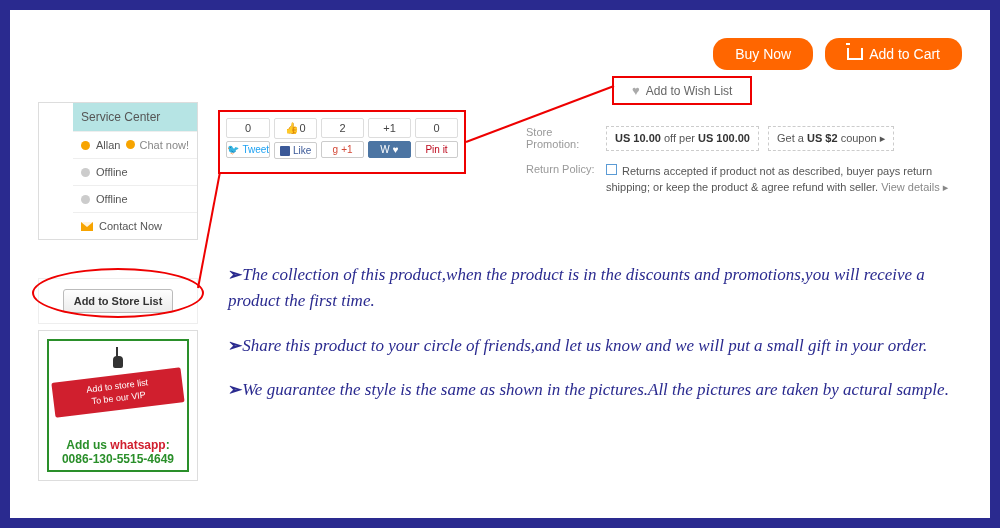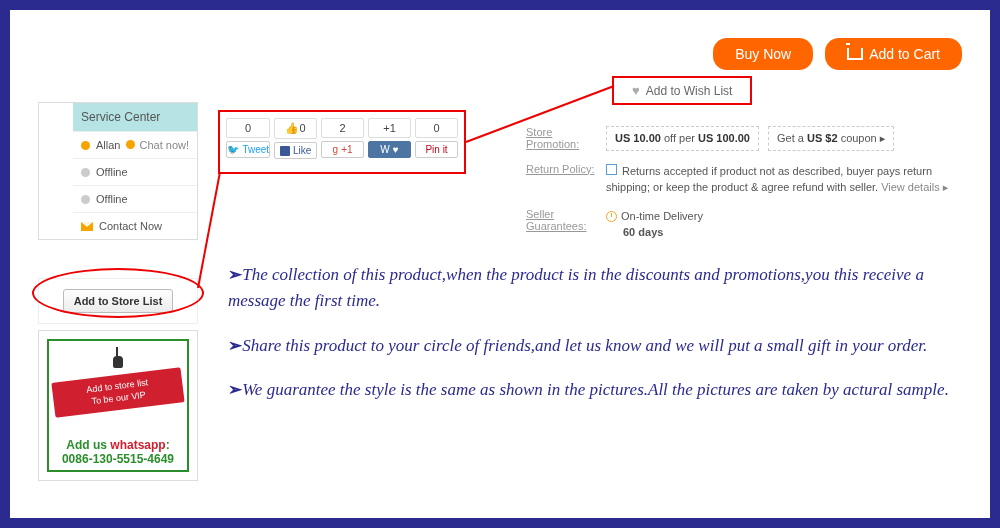--- a/index.html
+++ b/index.html
@@ -36,21 +36,21 @@
 .s-btn.pin { color: #bd081c; }
 .fb-thumb { display:inline-block; width:10px; height:10px; background:#3b5998; border-radius:1px; }
 .top-btns { position: absolute; right: 28px; top: 28px; display: flex; gap: 12px; }
 .buy-btn, .cart-btn { color: #fff; font-weight: normal; font-size: 14px; padding: 8px 22px; border-radius: 14px; display: flex; align-items: center; gap: 6px; background: #f60; }
 .cart-ic { width: 16px; height: 12px; border: 2px solid #fff; border-top: none; position: relative; }
 .cart-ic::before { content:""; position:absolute; top:-5px; left:-3px; width:4px; height:2px; background:#fff; }
 .wish-box { position: absolute; left: 602px; top: 66px; border: 2px solid #e00; padding: 5px 18px; font-size: 12px; color: #666; display: flex; align-items: center; gap: 6px; }
 .heart { color: #aaa; font-size: 13px; }
 .info-tbl { position: absolute; left: 516px; top: 110px; right: 28px; font-size: 11px; color: #666; }
 .info-row { display: flex; padding: 6px 0; }
-.info-lbl { width: 80px; color: #999; text-decoration: underline; }
+.info-lbl { width: 80px; color: #999; }
 .info-val { flex: 1; color: #555; line-height: 1.5; }
 .pill { display: inline-block; border: 1px dashed #ccc; padding: 3px 8px; margin-right: 6px; font-size: 11px; color: #555; }
 .pill b { color: #333; }
 .clock-ic { display: inline-block; width: 11px; height: 11px; border: 1.5px solid #f5a623; border-radius: 50%; vertical-align: middle; margin-right: 4px; position: relative; }
 .clock-ic::after { content:""; position:absolute; left:4px; top:1px; width:1px; height:4px; background:#f5a623; }
 .ret-ic { display:inline-block; width:11px; height:11px; border:1px solid #5b9bd5; margin-right:5px; vertical-align:top; margin-top:1px; }
 .notes { position: absolute; left: 218px; top: 252px; right: 28px; color: #2a2a8f; font-family: Georgia, "Times New Roman", serif; font-style: italic; font-size: 17px; line-height: 1.55; }
 .notes p { margin-bottom: 18px; }
 .bullet { color: #2a2a8f; font-style: normal; font-weight: bold; }
 .line-svg { position: absolute; left: 0; top: 0; width: 100%; height: 100%; pointer-events: none; }
@@ -160,31 +160,24 @@
         <span class="pill"><b>US 10.00 </b><span>off per </span><b>US 100.00</b></span>
         <span class="pill"><span>Get a </span><b>US $2 </b><span>coupon ▸</span></span>
       </div>
     </div>
     <div class="info-row">
       <div class="info-lbl">Return Policy:</div>
       <div class="info-val">
         <span class="ret-ic"></span><span>Returns accepted if product not as described, buyer pays return shipping; or keep the product &amp; agree refund with seller. </span><span class="view-link">View details ▸</span>
       </div>
     </div>
-    <div class="info-row">
-      <div class="info-lbl"><span>Seller</span><br><span>Guarantees:</span></div>
-      <div class="info-val">
-        <span class="clock-ic"></span><span>On-time Delivery</span><br>
-        <b style="margin-left:17px;">60 days</b>
-      </div>
-    </div>
   </div>
 
   <div class="notes">
-    <p><span class="bullet">➢</span><span>The collection of this product,when the product is in the discounts and promotions,you this receive a message the first time.</span></p>
+    <p><span class="bullet">➢</span><span>The collection of this product,when the product is in the discounts and promotions,you will receive a product the first time.</span></p>
     <p><span class="bullet">➢</span><span>Share this product to your circle of friends,and let us know and we will put a small gift in your order.</span></p>
     <p><span class="bullet">➢</span><span>We guarantee the style is the same as shown in the pictures.All the pictures are taken by actural sample.</span></p>
   </div>
 
   <svg class="line-svg">
     <line x1="188" y1="278" x2="210" y2="162" stroke="#e00" stroke-width="2"></line>
     <line x1="456" y1="132" x2="604" y2="76" stroke="#e00" stroke-width="2"></line>
   </svg>
 </div>
 

